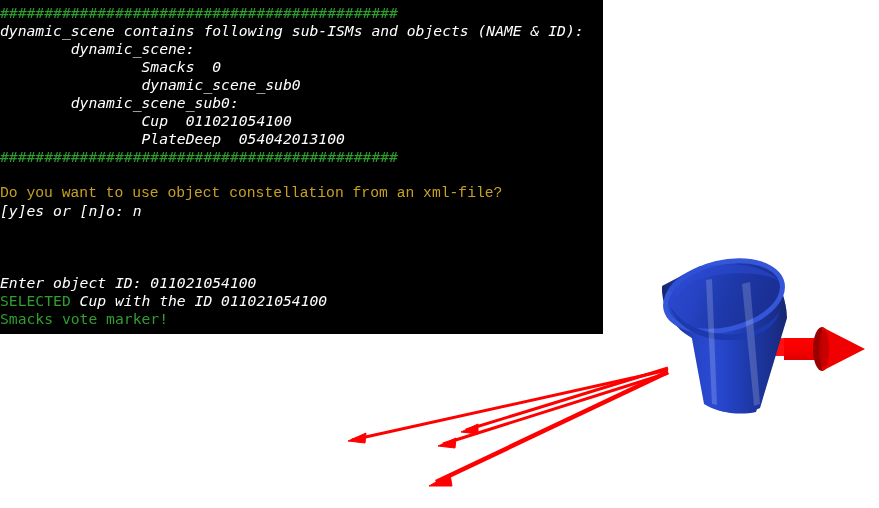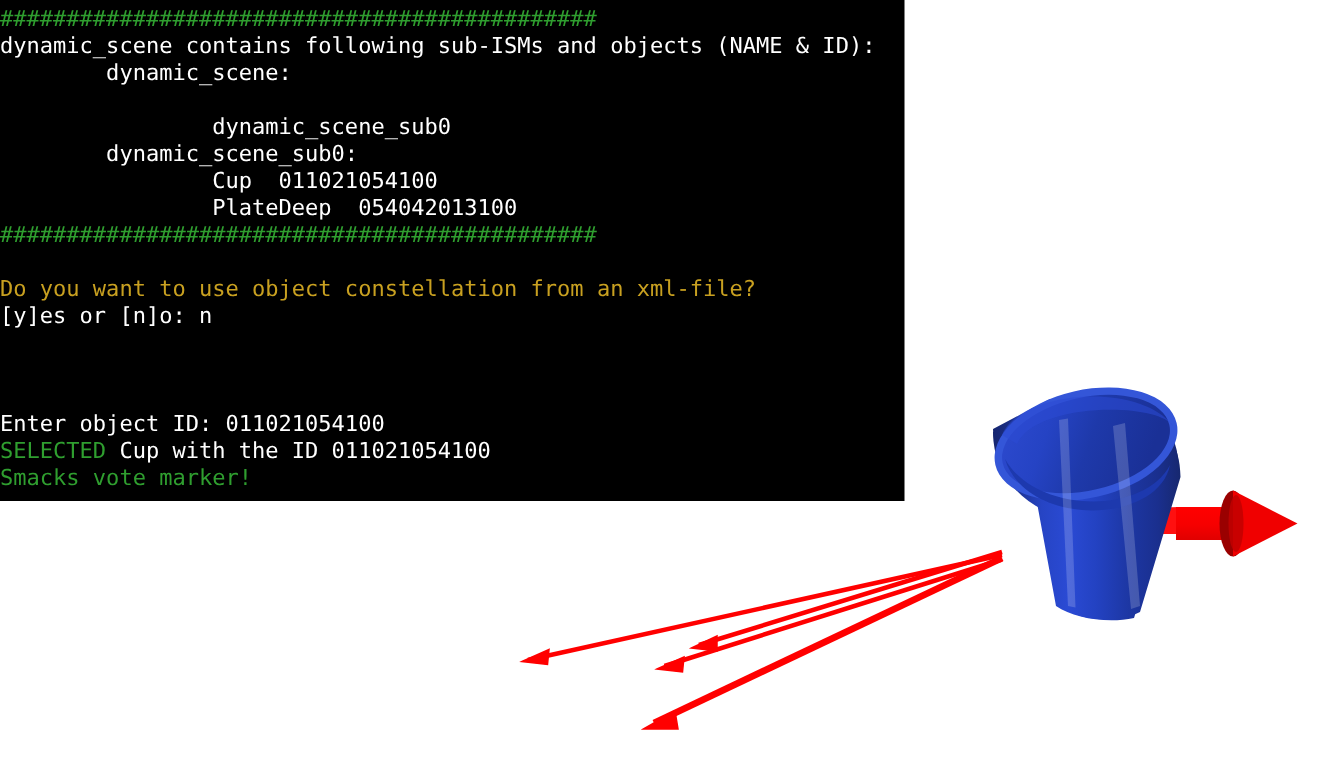--- a/index.html
+++ b/index.html
@@ -30,23 +30,23 @@
   .term-line {
     position: absolute;
     left: 0;
     height: 18px;
     line-height: 18px;
     font-size: 14.7px;
     white-space: pre;
     letter-spacing: 0px;
     font-family: "DejaVu Sans Mono", "Liberation Mono", monospace;
   }
-  .c-white  { color: #ffffff; }
+  .c-white  { color: #ffffff; font-style: italic; }
   .c-green  { color: #2f9e2f; }
-  .c-amber  { color: #c8a020; }
+  .c-amber  { color: #c8a020; font-family: Liberation Mono, monospace; }
 
   .term-line span { white-space: pre; }
 
   
   #viewport {
     position: absolute;
     left: 603px;
     top: 0;
     width: 276px;
     height: 508px;
@@ -64,20 +64,21 @@
 </head>
 <body>
 
 <div id="stage">
 
   <div id="terminal">
 
     <div class="term-line c-green" style="top:4px">#############################################</div>
     <div class="term-line c-white" style="top:22px">dynamic_scene contains following sub-ISMs and objects (NAME &amp; ID):</div>
     <div class="term-line c-white" style="top:40px">        dynamic_scene:</div>
+    <div class="term-line c-white" style="top:58px">                Smacks  0</div>
     <div class="term-line c-white" style="top:76px">                dynamic_scene_sub0</div>
     <div class="term-line c-white" style="top:94px">        dynamic_scene_sub0:</div>
     <div class="term-line c-white" style="top:112px">                Cup  011021054100</div>
     <div class="term-line c-white" style="top:130px">                PlateDeep  054042013100</div>
     <div class="term-line c-green" style="top:148px">#############################################</div>
 
     <div class="term-line c-amber" style="top:184px">Do you want to use object constellation from an xml-file?</div>
     <div class="term-line c-white" style="top:202px">[y]es or [n]o: n</div>
 
     <div class="term-line c-white" style="top:274px">Enter object ID: 011021054100</div>

